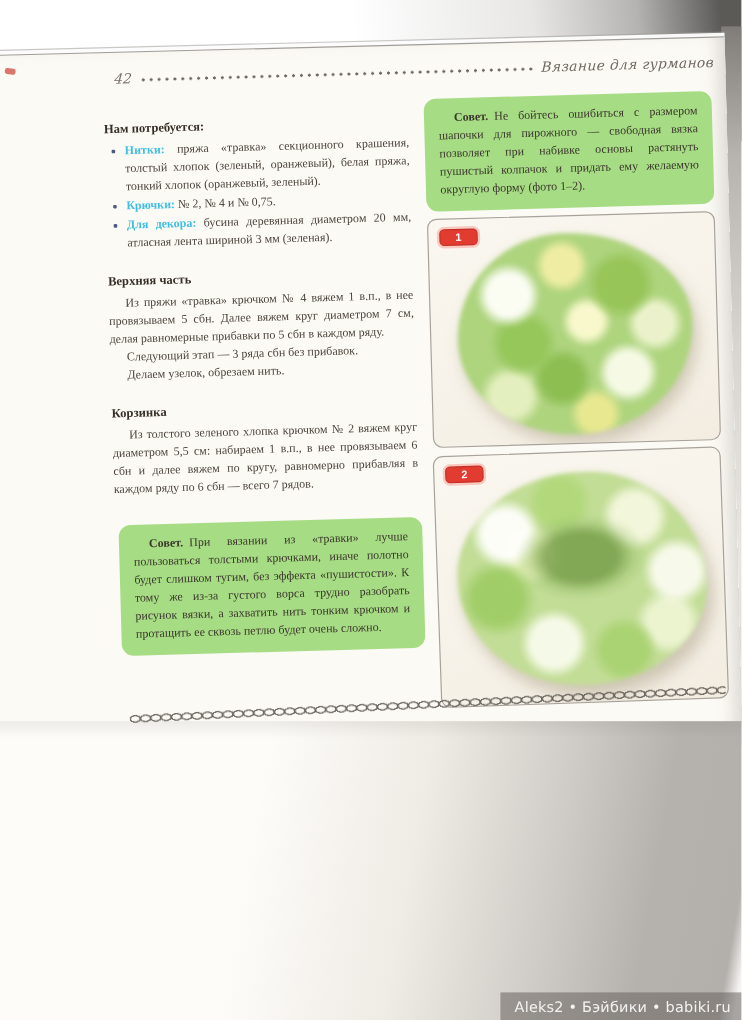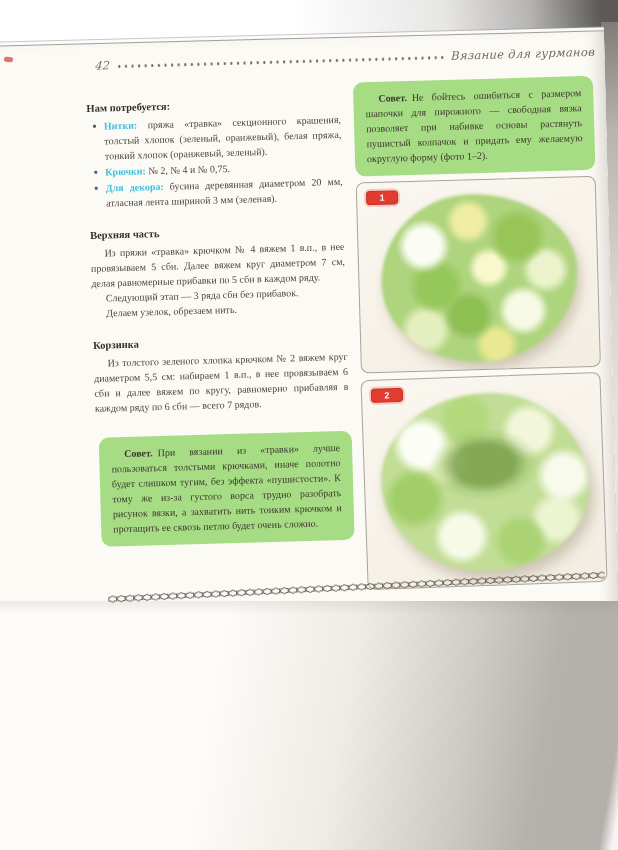--- a/index.html
+++ b/index.html
@@ -235,14 +235,17 @@
         </div>
 
       </div>
 
     </div>
 
     <div class="chain-divider"></div>
 
   </div>
 
+  <div class="watermark">
+    <span>Aleks2 • Бэйбики • babiki.ru</span>
+  </div>
 
 </div>
 
 </body></html>

